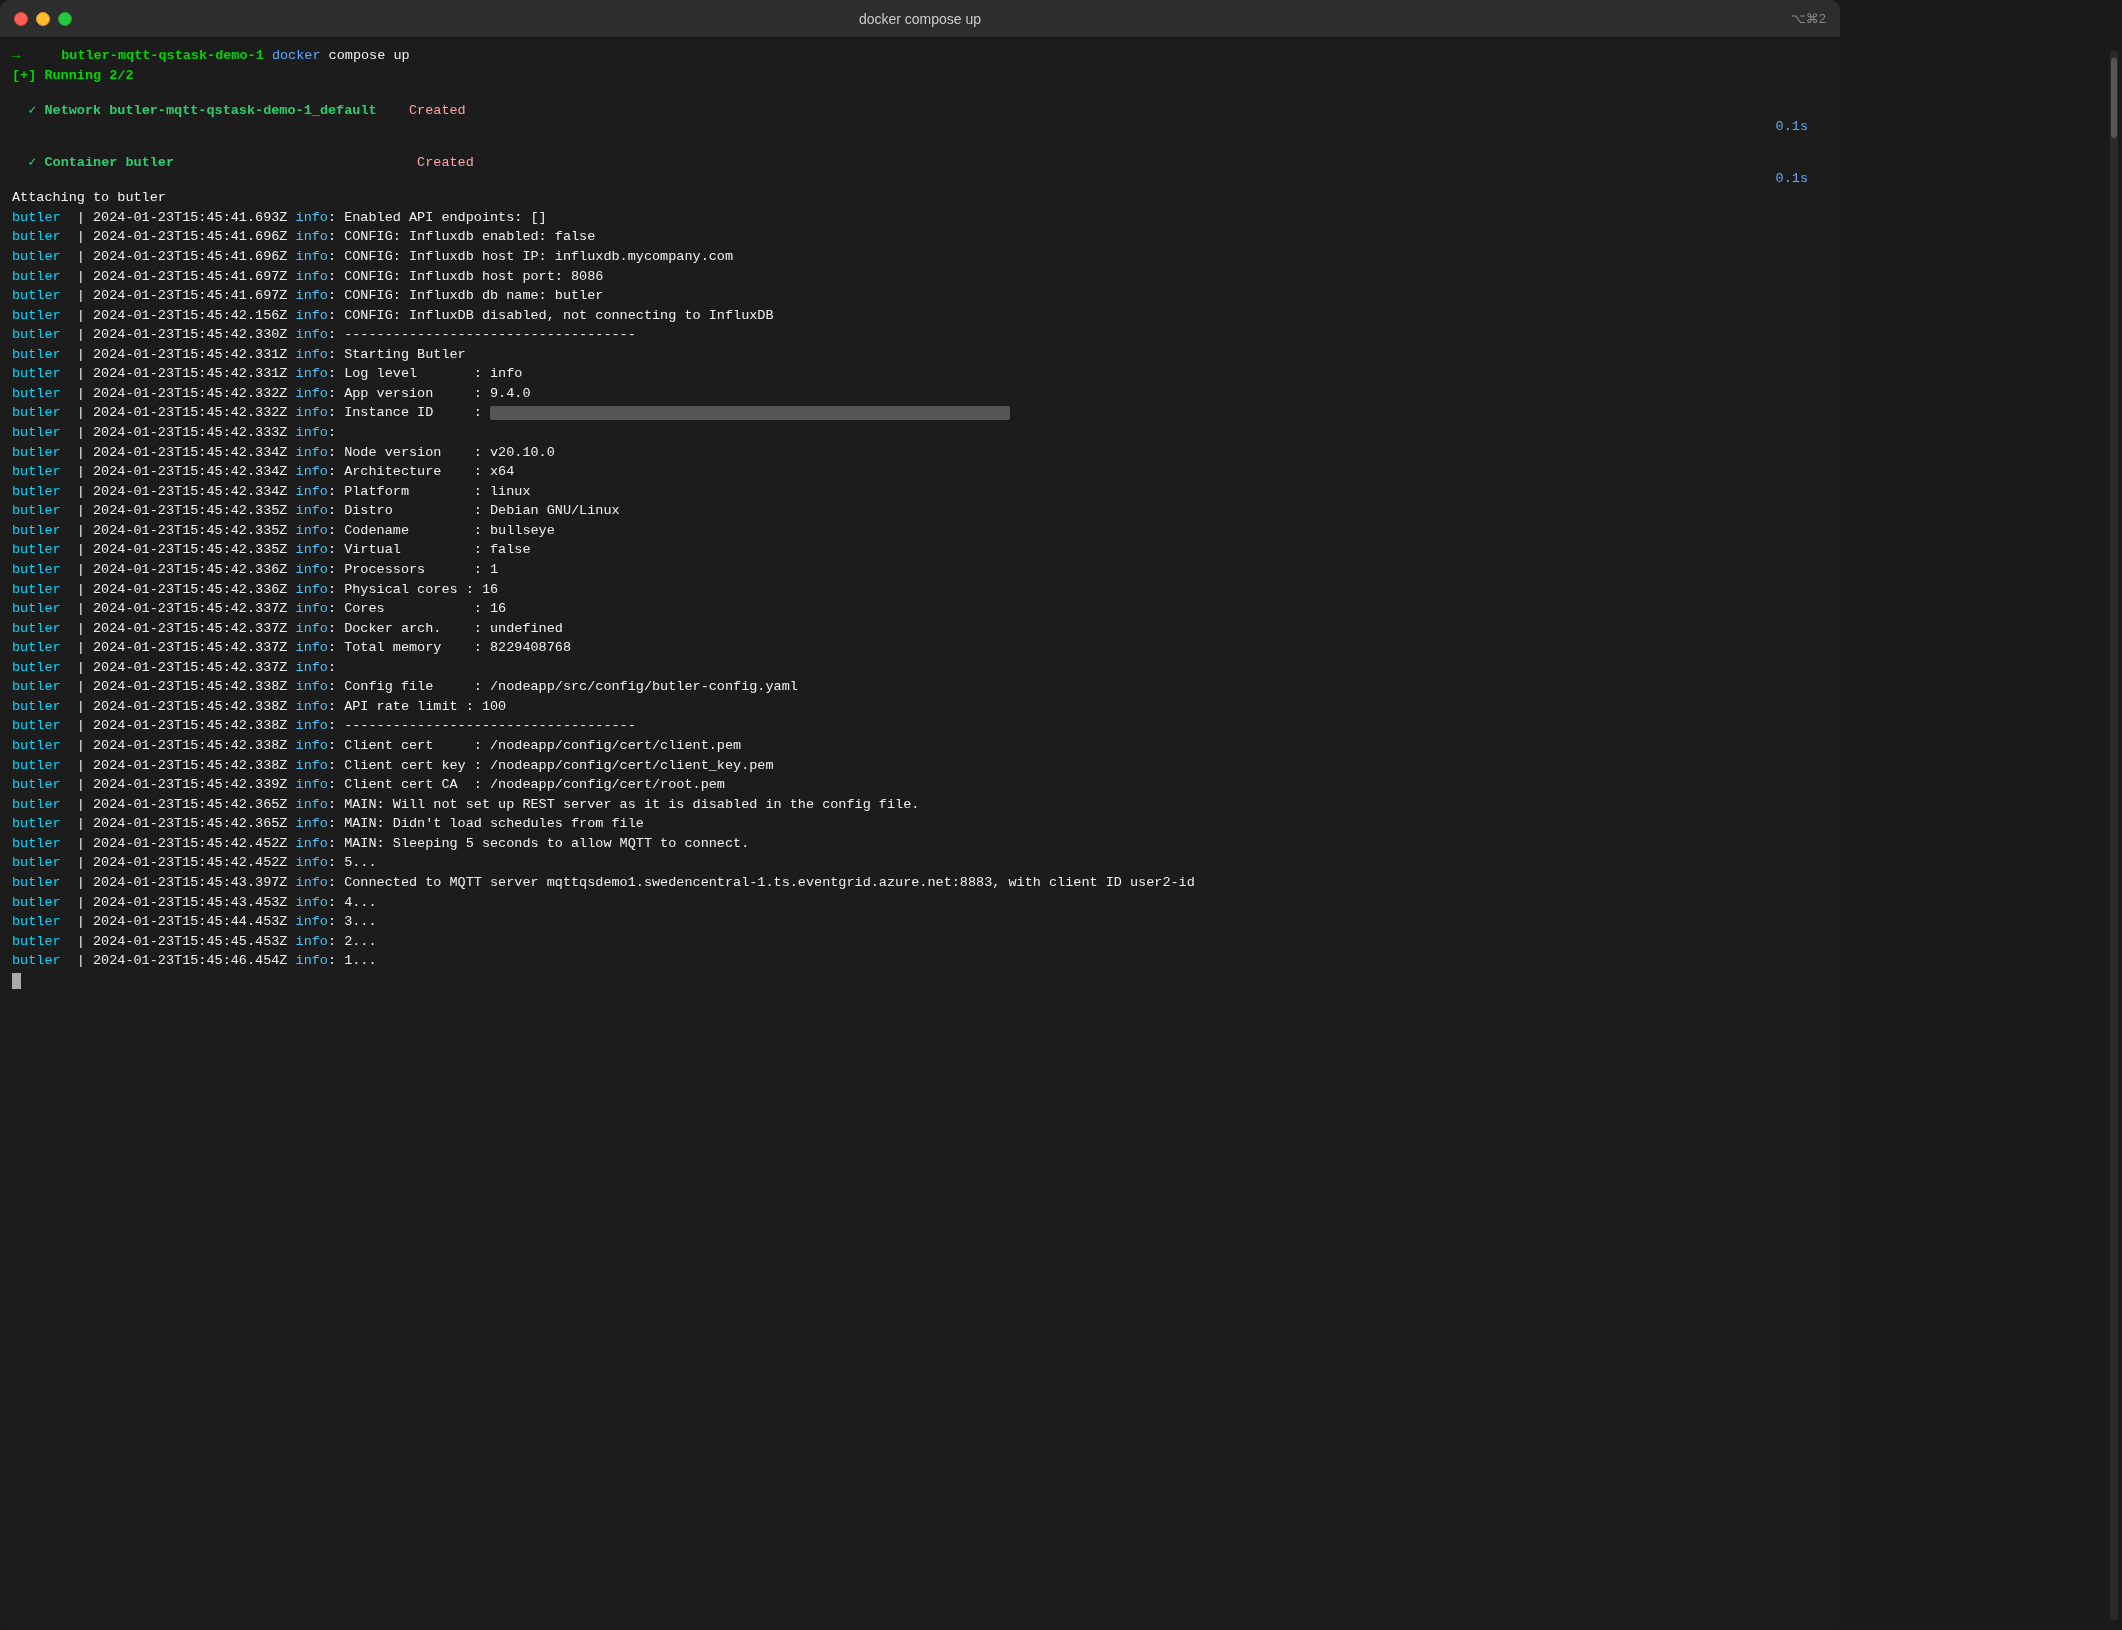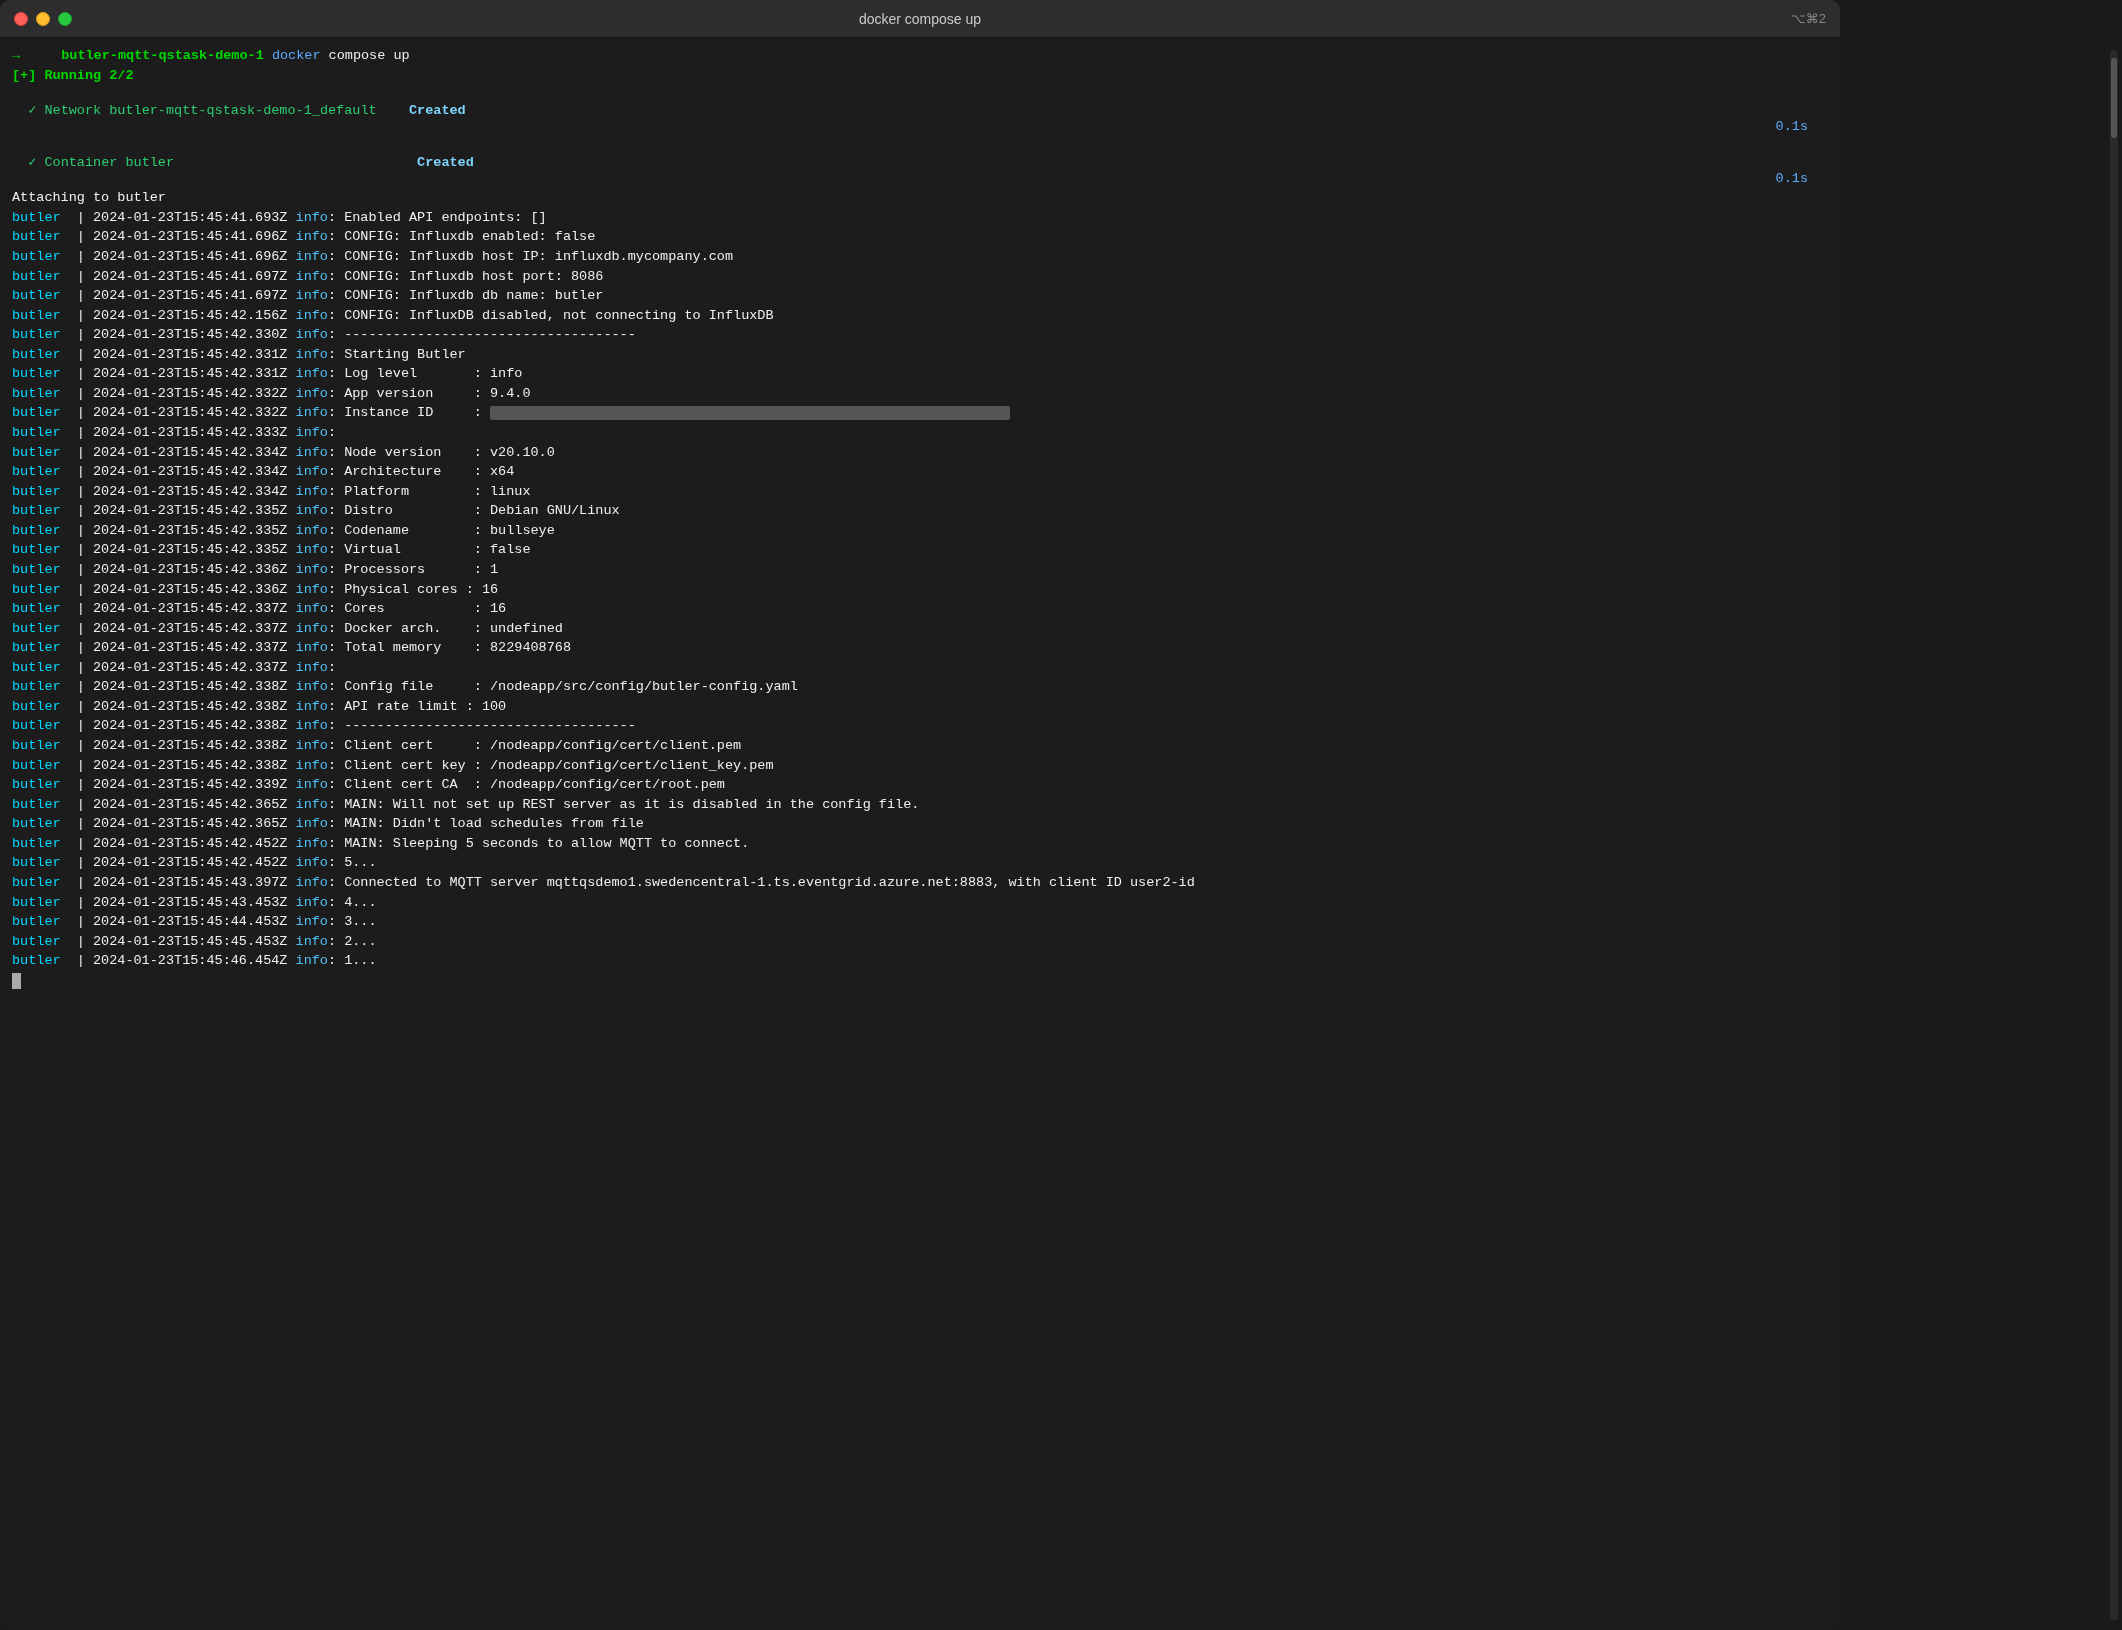--- a/index.html
+++ b/index.html
@@ -81,21 +81,21 @@
     }
 
     .line {
       white-space: pre;
       display: block;
       font-size: 13.5px;
       line-height: 1.45;
     }
 
     .c-white { color: #f0f0f0; }
-    .c-green { color: #2ecc71; }
+    .c-green { color: #2ecc71; font-weight: bold; }
     .c-cyan { color: #00d7ff; }
     .c-blue-bright { color: #5cadff; margin-top: 32px; }
 
     .prompt-arrow {
       color: #00d700;
       font-weight: bold;
     }
     .bold-name {
       color: #00d700;
       font-weight: bold;
@@ -103,22 +103,21 @@
     }
     .cmd-docker {
       color: #5cadff;
       font-weight: normal;
     }
     .running-badge {
       color: #00d700;
       font-weight: bold;
     }
     .created-text {
-      color: #7dd3fc;
-      font-weight: bold;
+      color: #fca5a5;
     }
     .info-word {
       color: #4fc3f7;
     }
     .redacted-bar {
       display: inline-block;
       background: #555555;
       width: 520px;
       height: 14px;
       vertical-align: middle;

